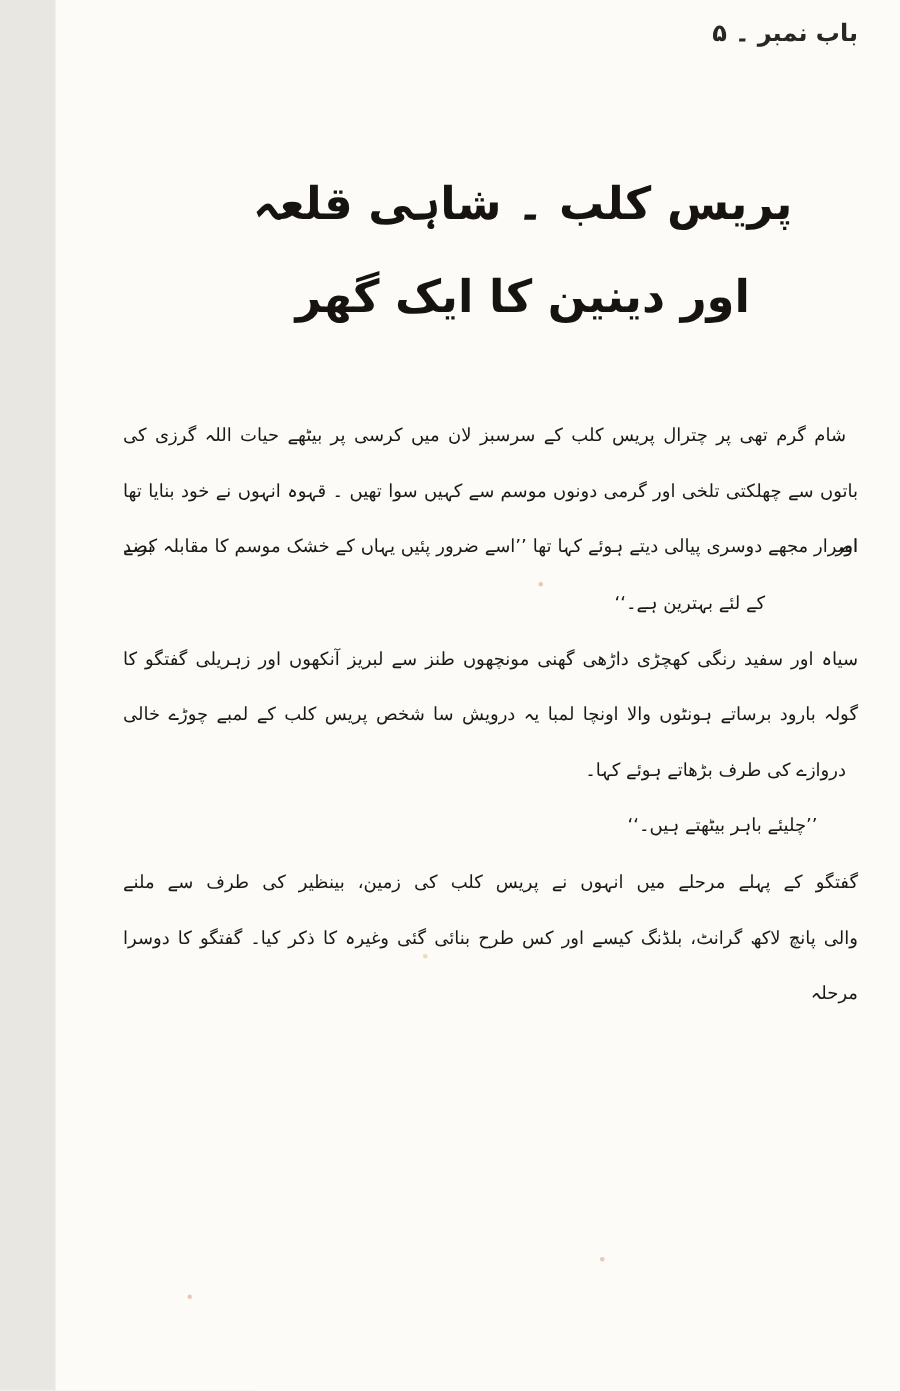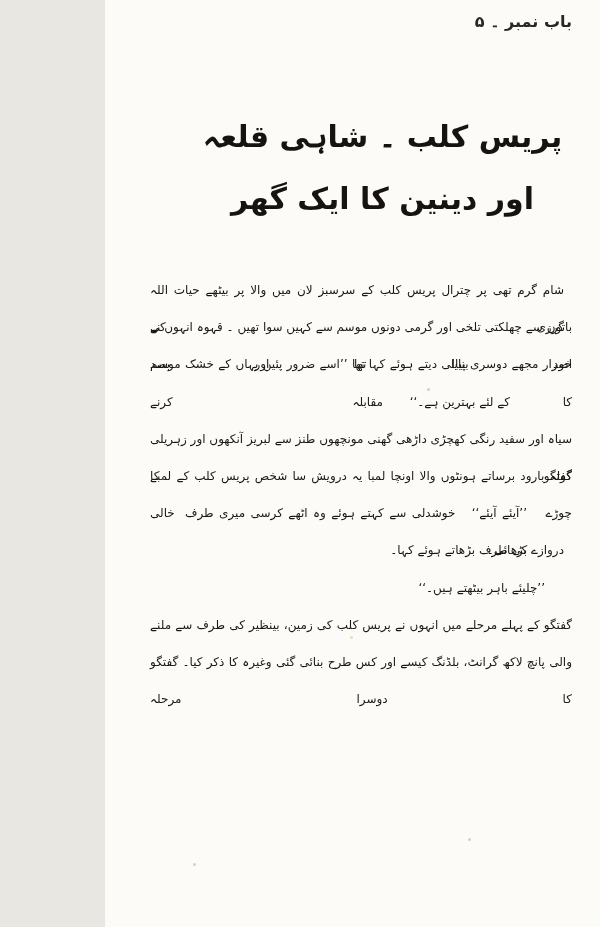--- a/index.html
+++ b/index.html
@@ -4,21 +4,21 @@
 <style>
   html,body{margin:0;padding:0;}
   body{
     width:600px;height:927px;
     background:#e9e7e2;
     font-family:"DejaVu Sans",sans-serif;
     overflow:hidden;
   }
   .page{
     position:relative;
-    width:495px;height:927px;
+    width:563px;height:927px;
     background:#fcfbf8;
     color:#221f1b;
     direction:rtl;
   }
   .chapter-no{
     position:absolute;
     top:12px;
     right:28px;
     font-size:16px;
     font-weight:600;
@@ -82,27 +82,26 @@
 <div class="page">
 
   <div class="chapter-no">باب نمبر ۔ ۵</div>
 
   <div class="title-block">
     <div class="title-line">پریس کلب ۔ شاہی قلعہ</div>
     <div class="title-line">اور دینین کا ایک گھر</div>
   </div>
 
   <div class="body-text">
-    <div class="bline j ind-para">شام گرم تھی پر چترال پریس کلب کے سرسبز لان میں والا پر بیٹھے حیات اللہ گرزی کی</div>
+    <div class="bline j ind-para">شام گرم تھی پر چترال پریس کلب کے سرسبز لان میں کرسی پر بیٹھے حیات اللہ گرزی کی</div>
     <div class="bline j">باتوں سے چھلکتی تلخی اور گرمی دونوں موسم سے کہیں سوا تھیں ۔ قہوہ انہوں نے خود بنایا تھا اور بصد</div>
     <div class="bline j">اصرار مجھے دوسری پیالی دیتے ہوئے کہا تھا ’’اسے ضرور پئیں یہاں کے خشک موسم کا مقابلہ کرنے</div>
     <div class="bline r ind-quote-end">کے لئے بہترین ہے۔‘‘</div>
     <div class="bline j">سیاہ اور سفید رنگی کھچڑی داڑھی گھنی مونچھوں طنز سے لبریز آنکھوں اور زہریلی گفتگو کا</div>
     <div class="bline j">گولہ بارود برساتے ہونٹوں والا اونچا لمبا یہ درویش سا شخص پریس کلب کے لمبے چوڑے خالی</div>
-    <div class="bline j ind-quote8">’’آیئے آیئے‘‘&nbsp;&nbsp;&nbsp;خوشدلی سے کہتے ہوئے وہ اٹھے کرسی میری طرف بڑھائی۔</div>
     <div class="bline r ind-cont">دروازے کی طرف بڑھاتے ہوئے کہا۔</div>
     <div class="bline r ind-quote11">’’چلیئے باہر بیٹھتے ہیں۔‘‘</div>
     <div class="bline j">گفتگو کے پہلے مرحلے میں انہوں نے پریس کلب کی زمین، بینظیر کی طرف سے ملنے</div>
     <div class="bline j">والی پانچ لاکھ گرانٹ، بلڈنگ کیسے اور کس طرح بنائی گئی وغیرہ کا ذکر کیا۔ گفتگو کا دوسرا مرحلہ</div>
   </div>
 
   <div class="speck s1"></div>
   <div class="speck s2"></div>
   <div class="speck s3"></div>
   <div class="speck s4"></div>

